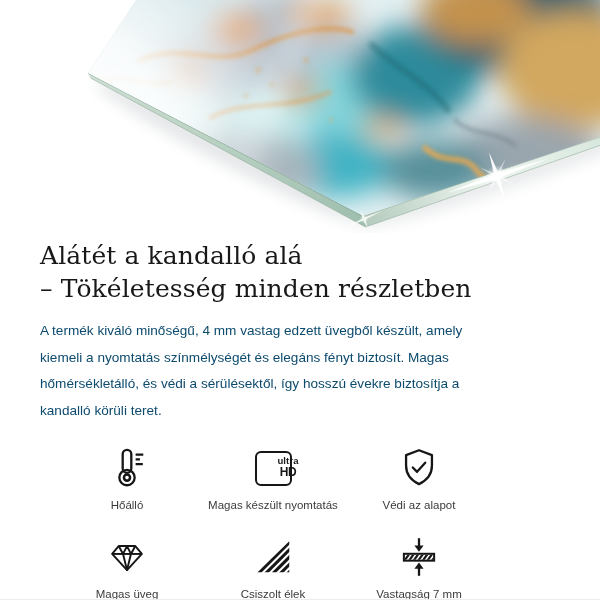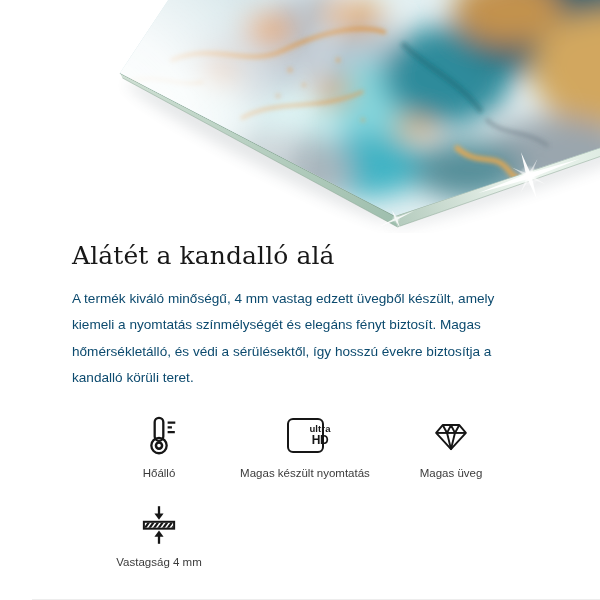--- a/index.html
+++ b/index.html
@@ -3,21 +3,21 @@
 <meta charset="utf-8">
 <style>
   * { margin:0; padding:0; box-sizing:border-box; }
   html,body { width:600px; height:600px; }
   body {
     background:#ffffff;
     font-family:"Liberation Sans", sans-serif;
     overflow:hidden;
     position:relative;
   }
-  .page { width:546px; height:600px; position:relative;margin-left:32px; }
+  .page { width:546px; height:600px; position:relative; }
 
   
   .hero { position:relative; width:600px; height:233px; overflow:hidden; }
   .hero svg { display:block; }
 
   
   .content { padding:0 40px; }
   h1 {
     margin-top:7px;
     font-family:"DejaVu Serif","Liberation Serif",serif;
@@ -183,20 +183,21 @@
           <polygon points="-50,0 0,-3 50,0 0,3"></polygon>
           <polygon points="0,-24 3,0 0,24 -3,0"></polygon>
         </g>
       </g>
     </svg>
   </div>
 
   <div class="content">
     <h1>
       <span>Alátét a kandalló alá</span>
+      <span>– Tökéletesség minden részletben</span>
     </h1>
     <p class="desc">A termék kiváló minőségű, 4 mm vastag edzett üvegből készült, amely kiemeli a nyomtatás színmélységét és elegáns fényt biztosít. Magas hőmérsékletálló, és védi a sérülésektől, így hosszú évekre biztosítja a kandalló körüli teret.</p>
 
     <div class="features">
 
       <div class="feature">
         <div class="icon-box">
           <svg width="46" height="46" viewBox="0 0 48 48" fill="none" stroke="#161616" stroke-width="2.4">
             <rect x="19.5" y="5" width="9" height="24" rx="4.5"></rect>
             <circle cx="24" cy="34" r="8"></circle>
@@ -210,33 +211,62 @@
       <div class="feature">
         <div class="icon-box">
           <div class="hd-badge">
             <span class="t1">ultra</span>
             <span class="t2">HD</span>
           </div>
         </div>
         <div class="feature-label">Magas készült nyomtatás</div>
       </div>
 
+      <div class="feature">
+        <div class="icon-box">
+          <svg width="46" height="46" viewBox="0 0 48 48" fill="none" stroke="#161616" stroke-width="2.4" stroke-linejoin="round">
+            <path d="M24 5.5 L37.5 10.5 V21.5 C37.5 31.5 31 37.6 24 40.8 C17 37.6 10.5 31.5 10.5 21.5 V10.5 Z"></path>
+            <path d="M17.5 23.5 L22 28 L30.5 18.5" stroke-linecap="round"></path>
+          </svg>
+        </div>
+        <div class="feature-label">Védi az alapot</div>
+      </div>
 
       <div class="feature">
         <div class="icon-box">
           <svg width="44" height="42" viewBox="0 0 48 48" fill="none" stroke="#161616" stroke-width="2.2" stroke-linejoin="round">
             <path d="M14.5 11.5 H33.5 L41 20.5 L24 39 L7 20.5 Z"></path>
             <path d="M7 20.5 H41"></path>
             <path d="M14.5 11.5 L19.5 20.5 L24 11.5 L28.5 20.5 L33.5 11.5"></path>
             <path d="M19.5 20.5 L24 39 L28.5 20.5"></path>
           </svg>
         </div>
         <div class="feature-label">Magas üveg</div>
       </div>
 
+      <div class="feature">
+        <div class="icon-box">
+          <svg width="44" height="44" viewBox="0 0 48 48">
+            <defs>
+                <clipPath id="triClip">
+                  <path d="M6.5 41 L42 41 L42 6.5 Z"></path>
+                </clipPath>
+              </defs>
+            <g clip-path="url(#triClip)" stroke="#161616" stroke-width="3.4">
+              <line x1="4" y1="46" x2="48" y2="2"></line>
+              <line x1="11" y1="47" x2="52" y2="6"></line>
+              <line x1="18" y1="48" x2="56" y2="10"></line>
+              <line x1="25" y1="49" x2="60" y2="14"></line>
+              <line x1="32" y1="50" x2="64" y2="18"></line>
+              <line x1="39" y1="51" x2="68" y2="22"></line>
+            </g>
+          </svg>
+        </div>
+        <div class="feature-label">Csiszolt élek</div>
+      </div>
 
       <div class="feature">
         <div class="icon-box">
           <svg width="44" height="44" viewBox="0 0 48 48">
             <defs>
                 <clipPath id="barClip">
                   <rect x="8.6" y="21.6" width="30.8" height="5.3"></rect>
                 </clipPath>
               </defs>
             <g stroke="#161616" stroke-width="2.5" fill="none">
@@ -250,20 +280,20 @@
               <line x1="6" y1="31" x2="16" y2="17"></line>
               <line x1="11" y1="31" x2="21" y2="17"></line>
               <line x1="16" y1="31" x2="26" y2="17"></line>
               <line x1="21" y1="31" x2="31" y2="17"></line>
               <line x1="26" y1="31" x2="36" y2="17"></line>
               <line x1="31" y1="31" x2="41" y2="17"></line>
               <line x1="36" y1="31" x2="46" y2="17"></line>
             </g>
           </svg>
         </div>
-        <div class="feature-label">Vastagság 4 mm</div>
+        <div class="feature-label">Vastagság 7 mm</div>
       </div>
 
     </div>
   </div>
 
   <div class="bottom-hairline"></div>
 </div>
 
 </body></html>

